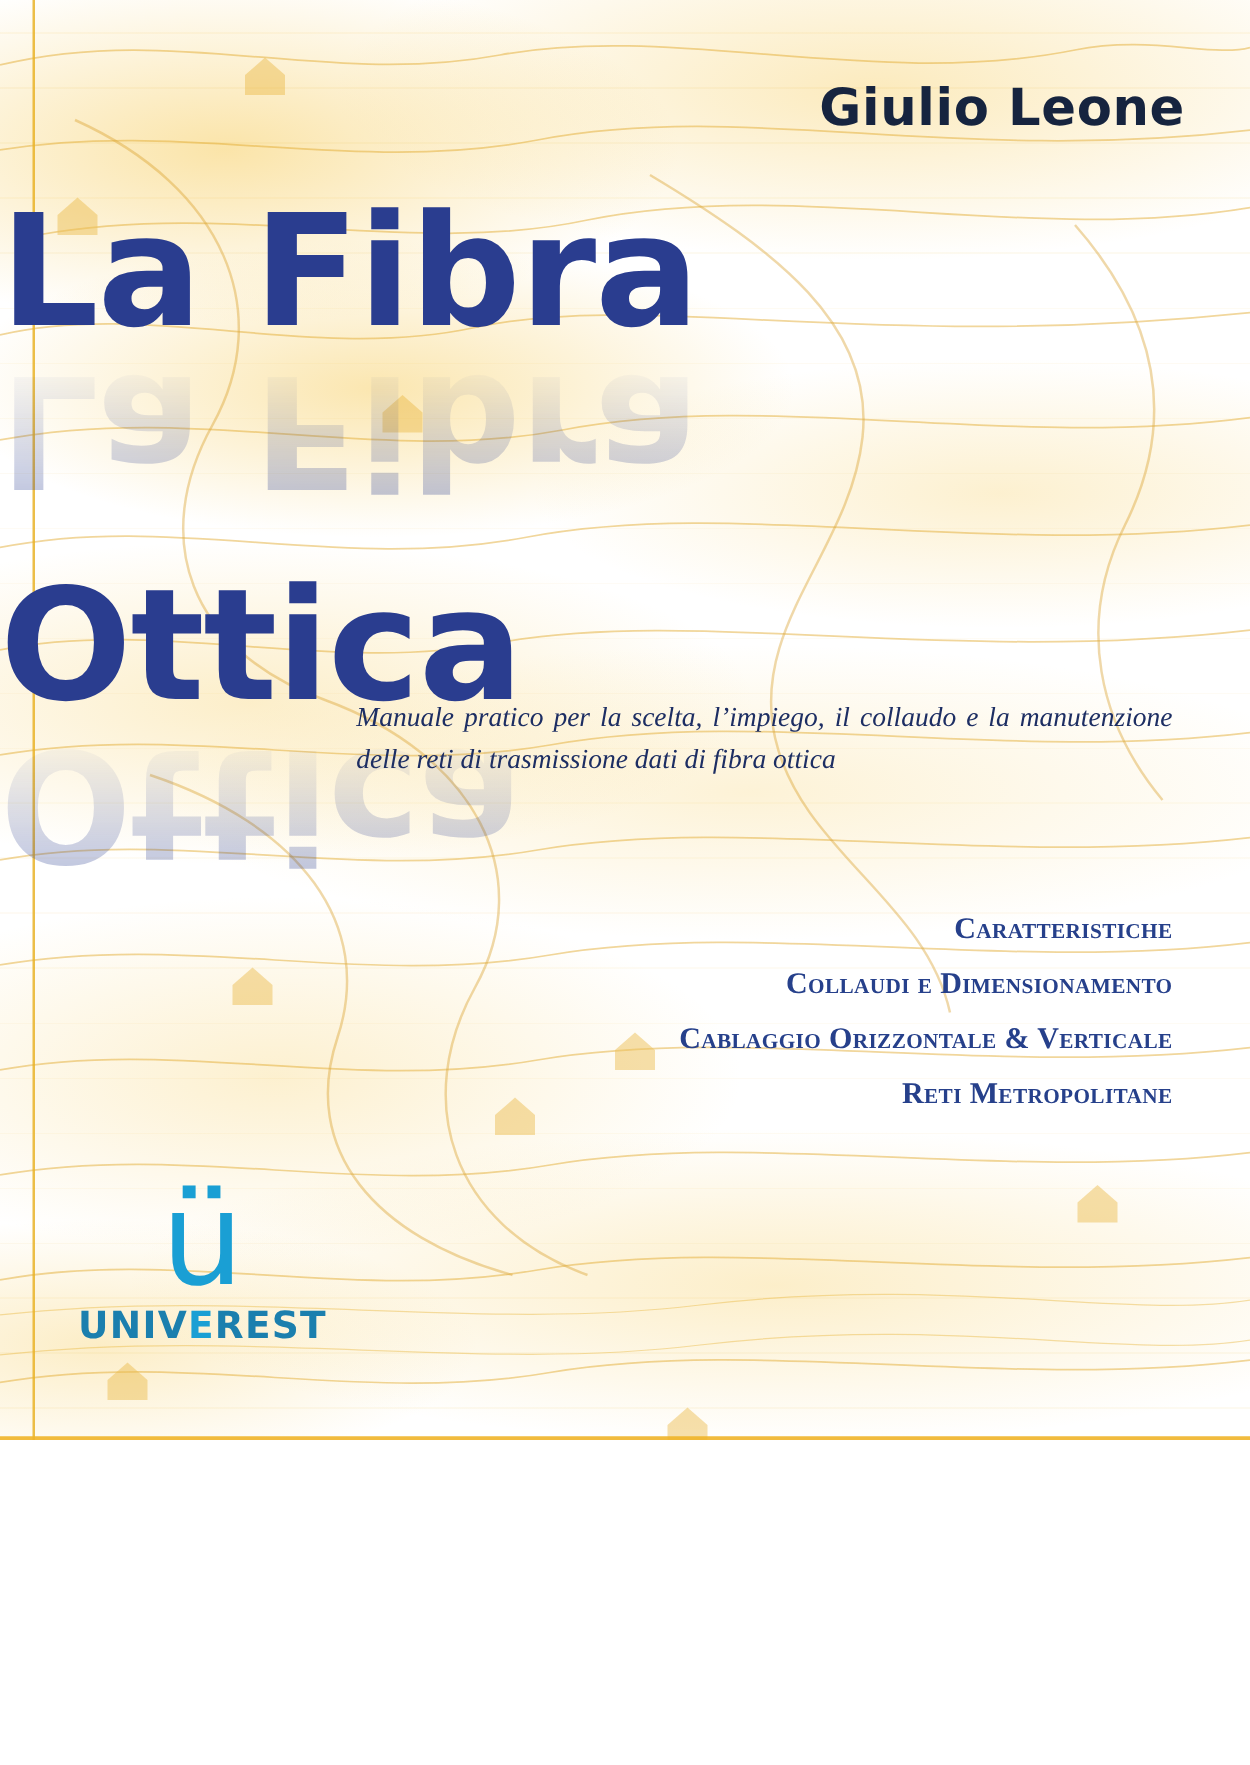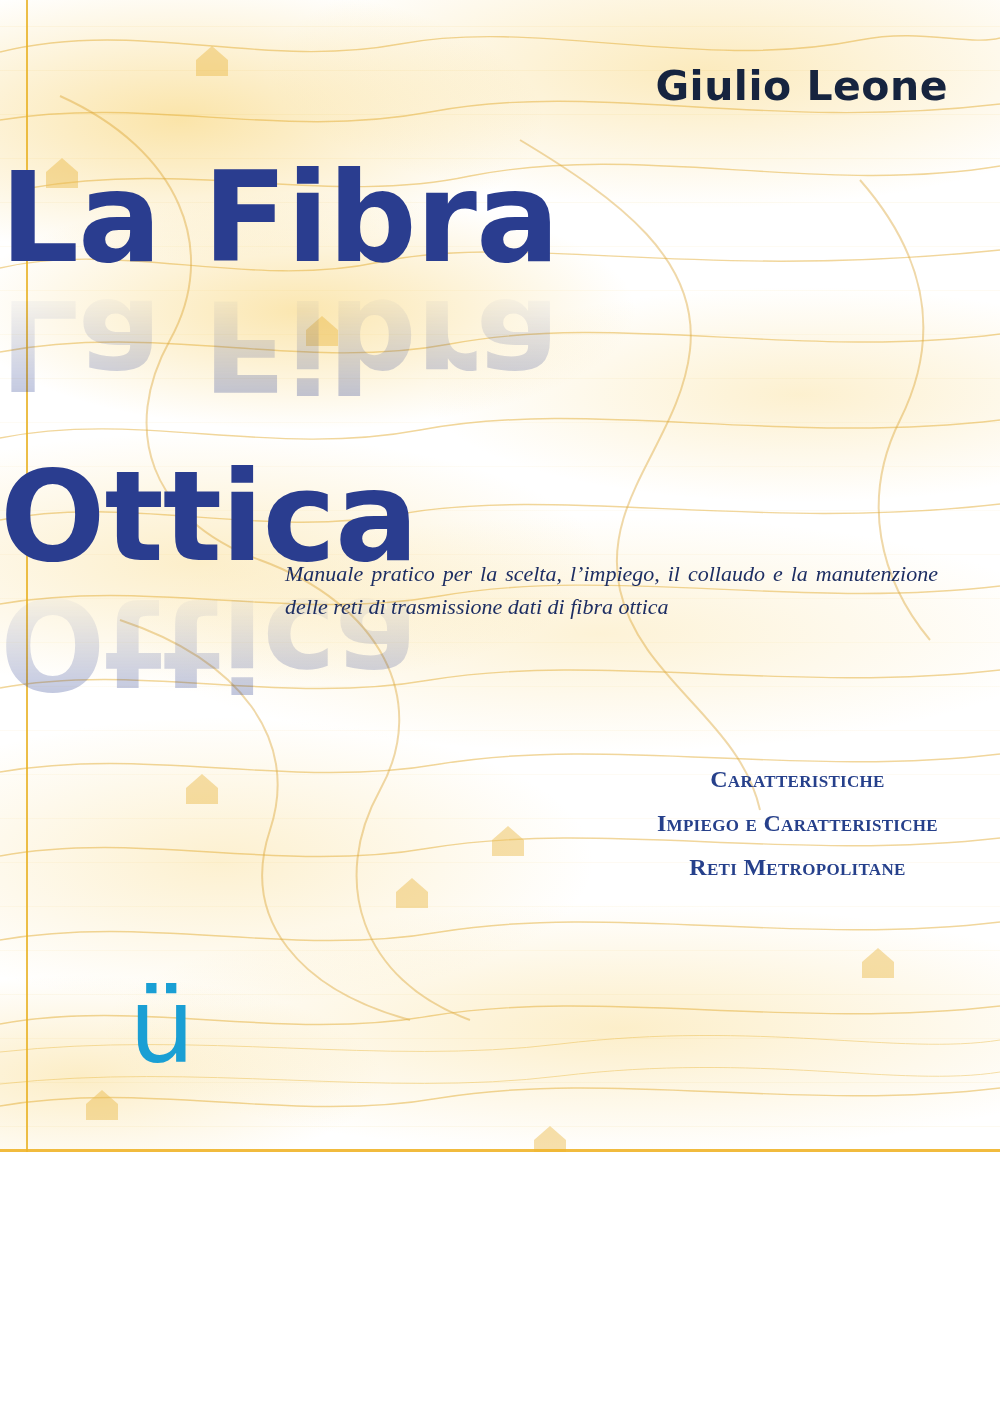--- a/index.html
+++ b/index.html
@@ -145,22 +145,21 @@
     line-height: 1.48;
     color: #1d2e63;
     text-align: justify;
   }
 
   
   .topics {
     position: absolute;
     right: 62px;
     top: 730px;
-    text-align: center;
-    margin-top: 36px;
+    text-align: right;
   }
   .topic {
     display: block;
     font-family: "Liberation Serif", serif;
     font-weight: bold;
     font-size: 24px;
     color: #26408b;
     margin-bottom: 17px;
     font-variant: small-caps;
     letter-spacing: 0.3px;
@@ -261,23 +260,25 @@
     <span class="title-line l1">La Fibra</span>
     <span class="title-reflection l1">La Fibra</span>
     <span class="title-line l2">Ottica</span>
     <span class="title-reflection l2">Ottica</span>
   </div>
 
   <div class="subtitle">Manuale pratico per la scelta, l’impiego, il collaudo e la manutenzione delle reti di trasmissione dati di fibra ottica</div>
 
   <div class="topics">
     <span class="topic">Caratteristiche</span>
-    <span class="topic">Impiego e Caratteristiche</span>
+    <span class="topic">Collaudi e Dimensionamento</span>
+    <span class="topic">Cablaggio Orizzontale &amp; Verticale</span>
     <span class="topic">Reti Metropolitane</span>
   </div>
 
   <div class="publisher">
     <div class="logo-mark">
       <div class="logo-u">ü</div>
     </div>
+    <div class="logo-name"><span>UNIV</span><span class="e-accent">E</span><span>REST</span></div>
   </div>
 
 </div>
 
 </body></html>

